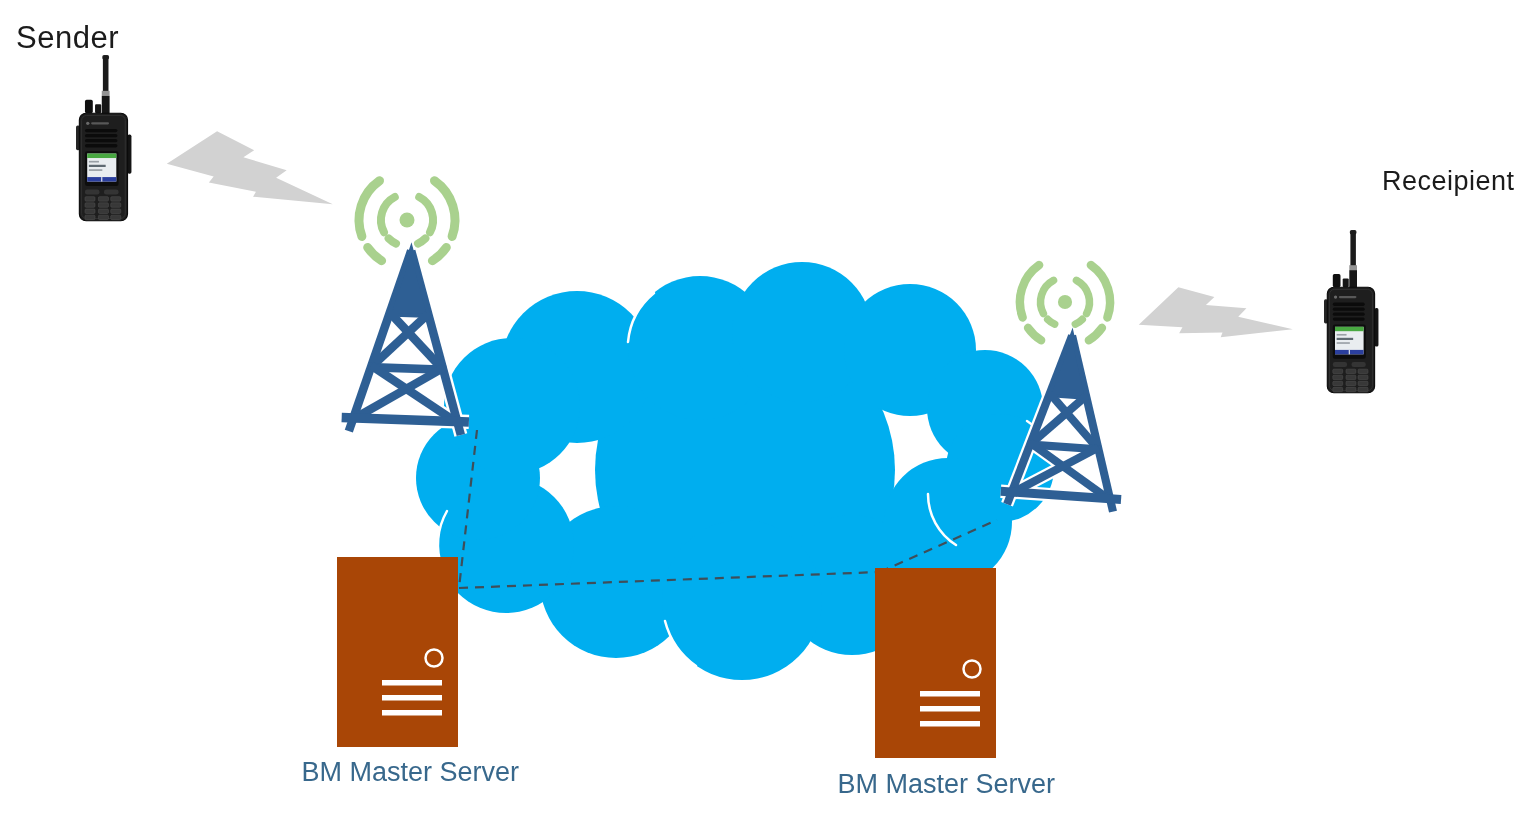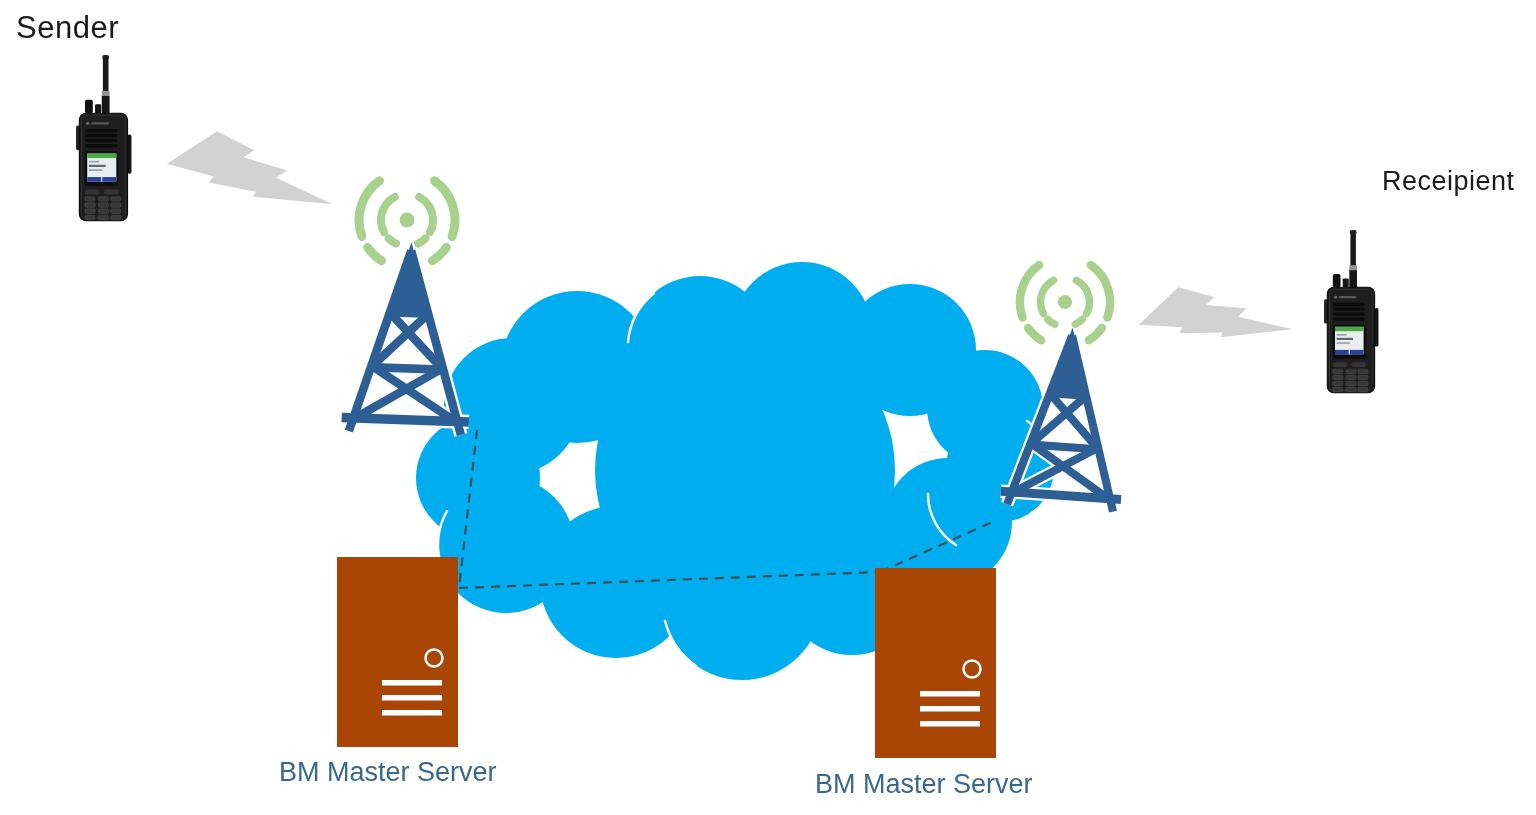--- a/index.html
+++ b/index.html
@@ -23,26 +23,26 @@
     margin:0 auto;
   }
   .scene{position:absolute;left:0;top:0;}
   .diagram-label{
     position:absolute;
     color:var(--text);
     font-size:31px;
     letter-spacing:0.5px;
     white-space:nowrap;
   }
-  .label-sender{left:16px;top:10px;}
+  .label-sender{left:16px;top:20px;}
   .label-recipient{left:1382px;top:166px;font-size:27px;}
   .server-caption{
     position:absolute;
     width:240px;
-    text-align:left;
+    text-align:right;
     color:var(--label);
     font-size:27px;
     white-space:nowrap;
   }
   .caption-left{left:279px;top:757px;}
   .caption-right{left:815px;top:769px;}
 </style>
 </head>
 <body>
 

